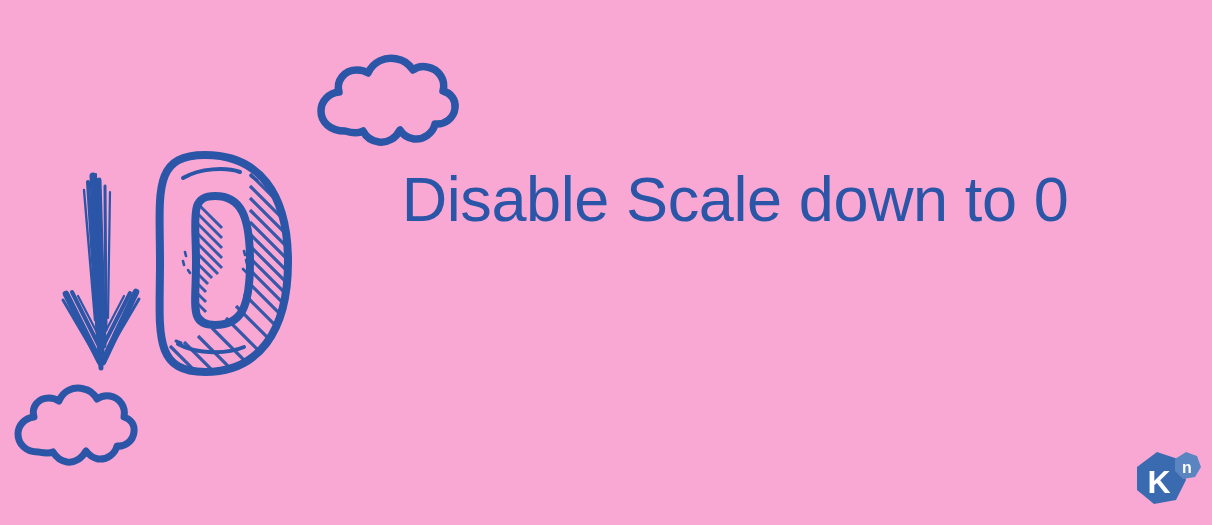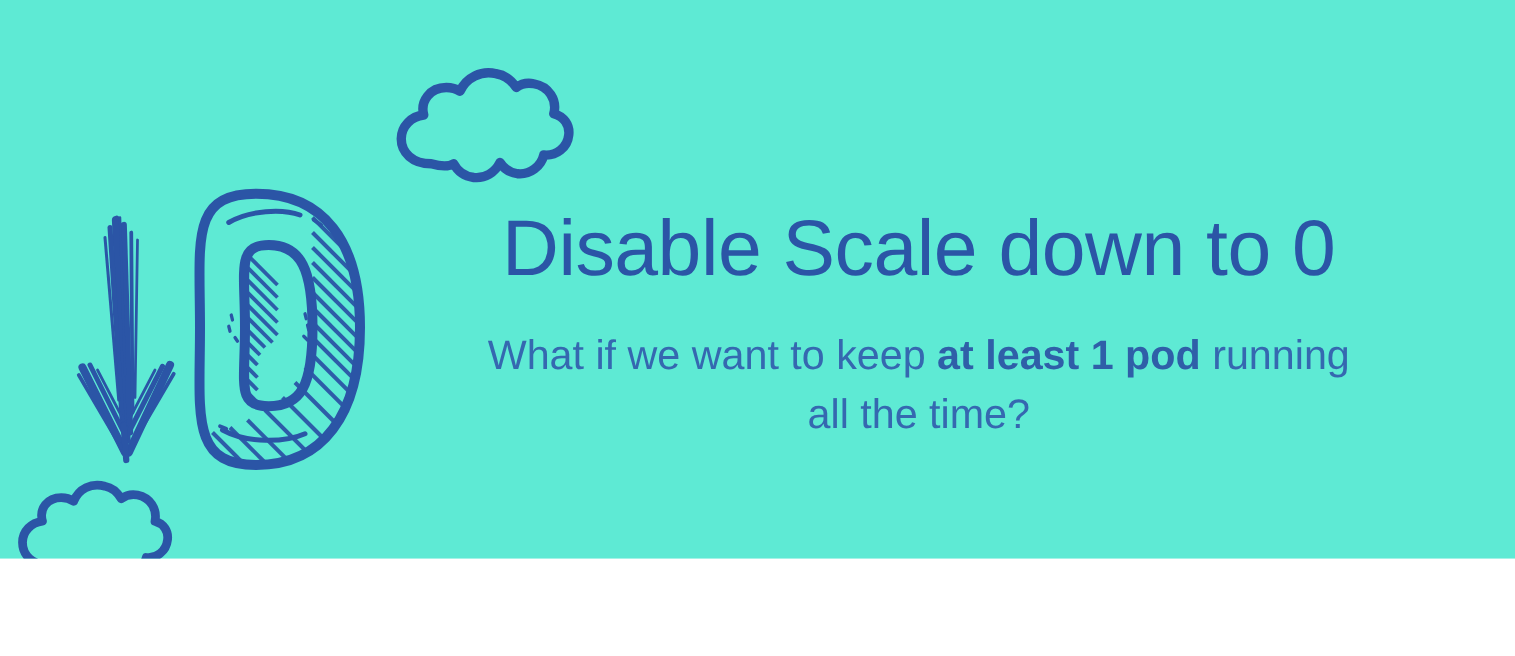--- a/index.html
+++ b/index.html
@@ -6,22 +6,22 @@
     margin: 0;
     padding: 0;
     background: #ffffff;
   }
   body {
     font-family: "Liberation Sans", sans-serif;
   }
   .slide {
     position: relative;
     width: 1212px;
-    height: 447px;
-    background: #5eead4;
+    height: 525px;
+    background: #f9a8d4;
     overflow: hidden;
   }
 
   
   .illustration {
     position: absolute;
     left: 0px;
     top: 0px;
     width: 480px;
     height: 525px;
@@ -223,23 +223,20 @@
           <path d="M244 251 L245 255" stroke-width="2.6"></path>
           <path d="M246 260 L247 264" stroke-width="2.6"></path>
           <path d="M243 269 L246 272" stroke-width="2.6"></path>
         </g>
       </g>
     </svg>
   </div>
 
   <div class="text-block">
     <h1 class="slide-title">Disable Scale down to 0</h1>
-    <p class="slide-subtitle">
-      <span>What if we want to keep </span><span class="em">at least 1 pod</span><span> running all the time?</span>
-    </p>
   </div>
 
   <div class="logo-badge">
     <svg width="80" height="74" viewBox="0 0 80 74" xmlns="http://www.w3.org/2000/svg">
 
       <g>
         <polygon points="31,6 52,13 60,34 50,54 28,58 11,44 11,21" fill="#3a6bb0"></polygon>
         <text x="33" y="47" text-anchor="middle" font-family="Liberation Sans, sans-serif" font-size="32" font-weight="700" fill="#ffffff">K</text>
       </g>
 

